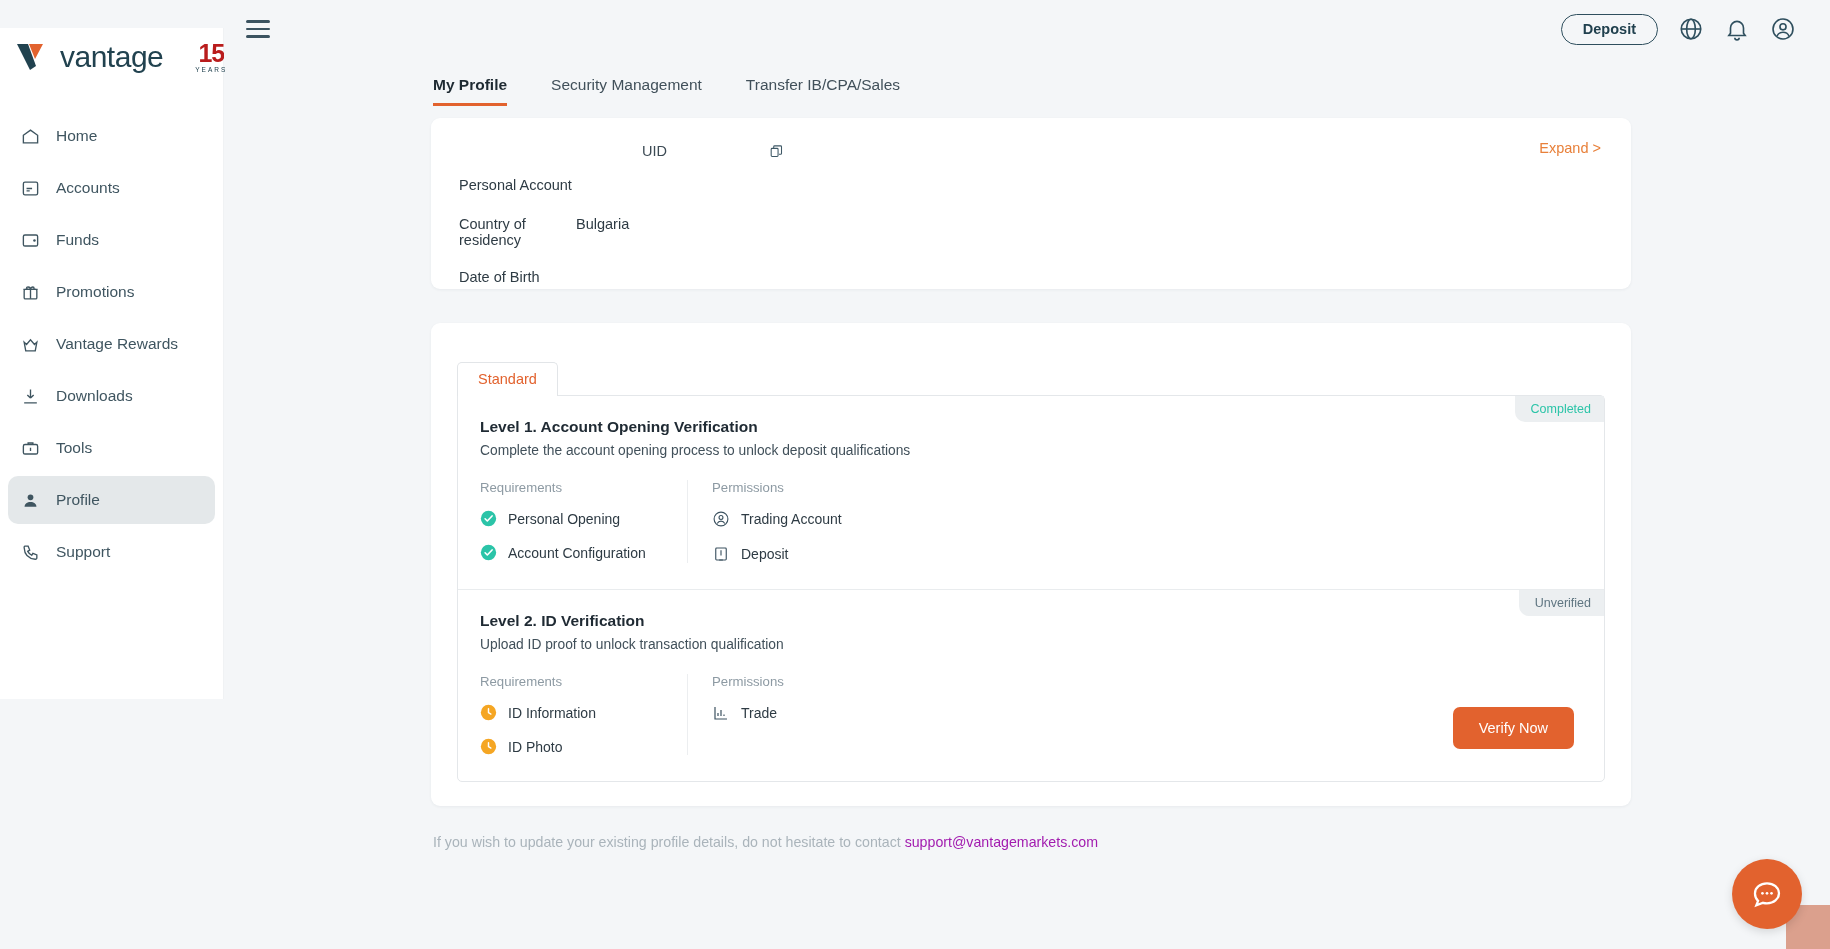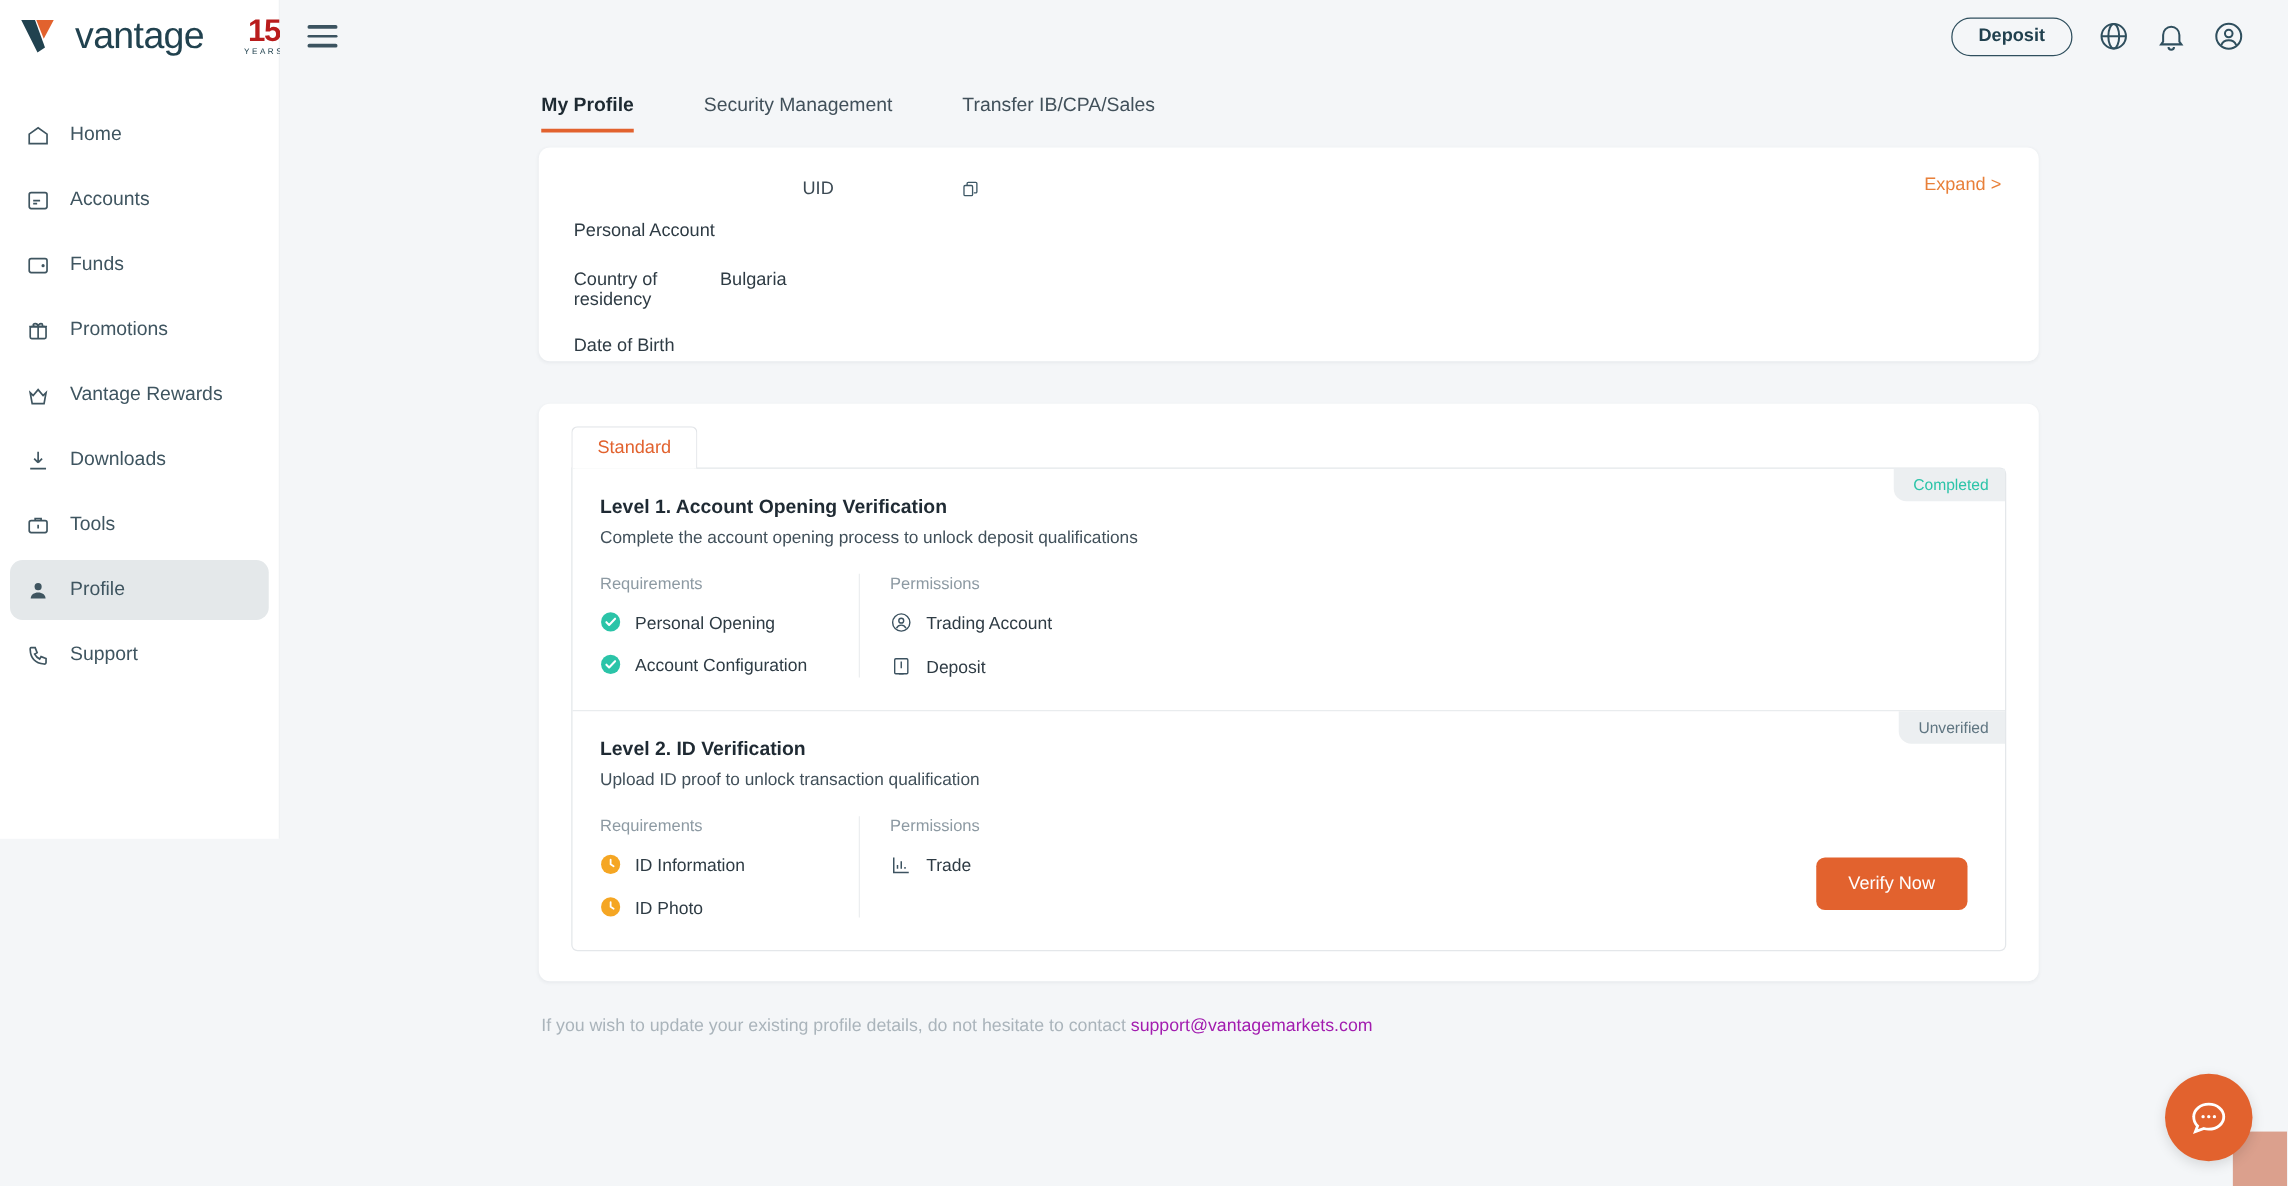--- a/index.html
+++ b/index.html
@@ -12,20 +12,21 @@
   }
   body { display: flex; }
 
   
   #sidebar {
     width: 224px; height: 671px;
     background: #ffffff;
     flex: 0 0 224px;
     position: relative;
     border-right: 1px solid #f0f2f4;
+    margin-top: 28px;
   }
   .logo-wrap {
     height: 58px;
     display: flex; align-items: center;
     padding-left: 16px;
     gap: 10px;
   }
   .logo-mark { width: 34px; height: 30px; flex: 0 0 34px; }
   .logo-word {
     font-size: 30px; letter-spacing: -0.5px;
@@ -81,21 +82,21 @@
     cursor: pointer;
   }
   .top-icon { width: 26px; height: 26px; cursor:pointer; color:#2f4f5e; }
   .top-icon svg { width:26px; height:26px; display:block; }
 
   
   #content { padding: 0 0 0 0; }
   .inner { width: 1200px; margin-left: 207px; }
 
   
-  .tabs { display:flex; align-items:flex-end; gap: 12px; height: 48px; padding-left: 2px; }
+  .tabs { display:flex; align-items:flex-end; gap: 0; height: 48px; padding-left: 2px; }
   .tab {
     font-size: 15.5px;
     color: #41505a;
     padding: 0 0 9px 0;
     margin-right: 44px;
     cursor: pointer;
     border-bottom: 3px solid transparent;
   }
   .tab.active { color: #1e2a32; font-weight: 700; border-bottom-color: #e2622e; }
 
@@ -130,20 +131,21 @@
   .std-tabs { display:flex; }
   .std-tab {
     border: 1px solid #e2e5e8;
     border-bottom: none;
     border-radius: 5px 5px 0 0;
     background: #fff;
     color: #e2622e;
     font-size: 14.5px;
     padding: 8px 20px 9px 20px;
     cursor: pointer;
+    margin-top: 21px;
   }
   .levels-box { border: 1px solid #e4e7ea; border-radius: 0 5px 5px 5px; margin-top: -1px; }
   .level {
     position: relative;
     padding: 22px 22px 26px 22px;
   }
   .level + .level { border-top: 1px solid #e9ecee; }
   .badge {
     position: absolute; top: 0; right: 0;
     font-size: 12.5px;

